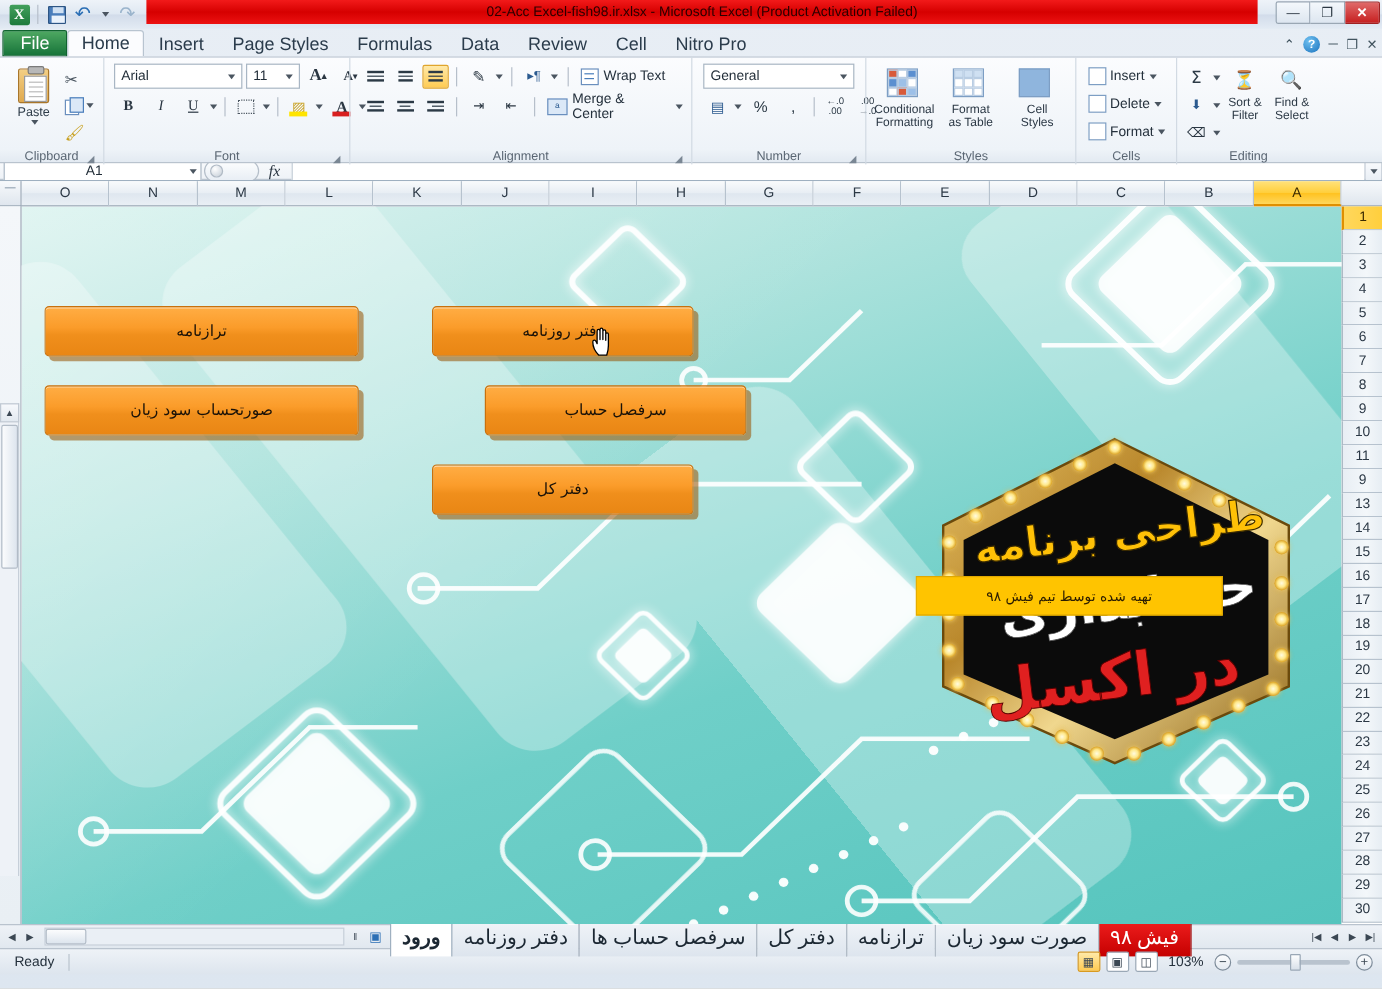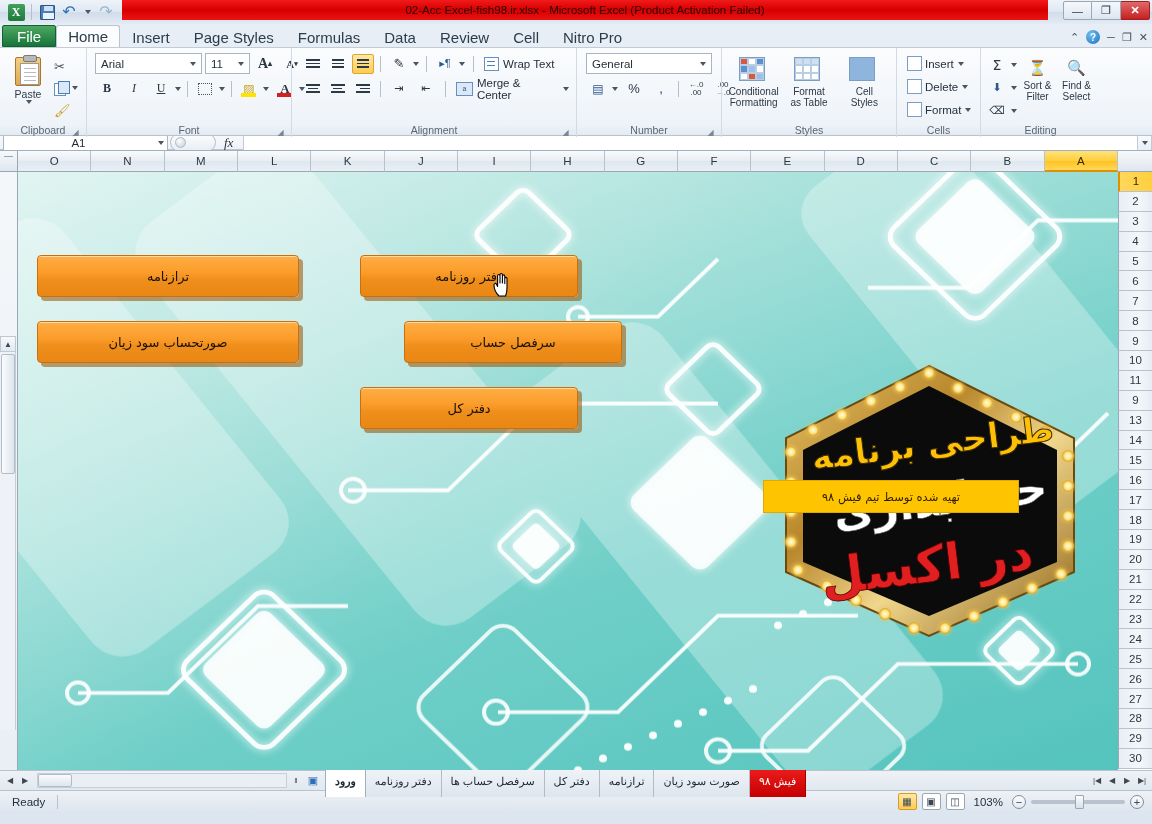--- a/index.html
+++ b/index.html
@@ -246,24 +246,24 @@
   .nav-arrows { display:flex; align-items:center; gap:1px; padding:0 3px; }
   .nav-a { width:14px;height:15px; display:flex;align-items:center;justify-content:center;
     font-size:8px;color:#3b4753; }
   .hbar-track { flex:1; height:15px; margin:0 2px; background:#eaeff5;
     border:1px solid #c6cfd9; position:relative; }
   .hbar-thumb { position:absolute; left:0; top:0; height:13px; width:34px;
     background: linear-gradient(to bottom,#fbfcfd,#dde5ee); border:1px solid #b2bcc7;
     border-radius:2px; }
   .sheet-tabs { flex:1; display:flex; flex-direction: row-reverse; align-items:center;
     height:20px; direction: rtl; padding-right: 2px; }
-  .stab { height:18px; padding:16px 9px; font-size:11px; color:#1c2833;
+  .stab { height:18px; padding:16px 9px; font-size:17px; color:#1c2833;
     display:flex;align-items:center; background: linear-gradient(to bottom,#f2f5f9,#dde5ee);
     border:1px solid #b2bcc7; border-bottom:none; margin-right:-1px;
-    font-family:Liberation Sans, sans-serif; direction: rtl; }
+    font-family:Liberation Serif, serif; direction: rtl; }
   .stab.active { background:#fff; font-weight:bold; border-color:#9fb0c0; height:19px; }
   .stab.redtab { background: linear-gradient(to bottom,#f22020,#c50000); color:#fff;
     border-color:#a00000; }
   .newsheet { width:20px;height:18px; display:flex;align-items:center;justify-content:center;
     margin-right:2px; }
   .statusbar { height: 22px; display:flex; align-items:center;
     background: linear-gradient(to bottom,#eef2f7,#dde5ee); border-top:1px solid #b9c3ce;
     font-size:11.5px; color:#24303c; }
   .ready { padding: 0 12px; }
   .st-sep { width:1px;height:14px;background:#b9c3ce; }

